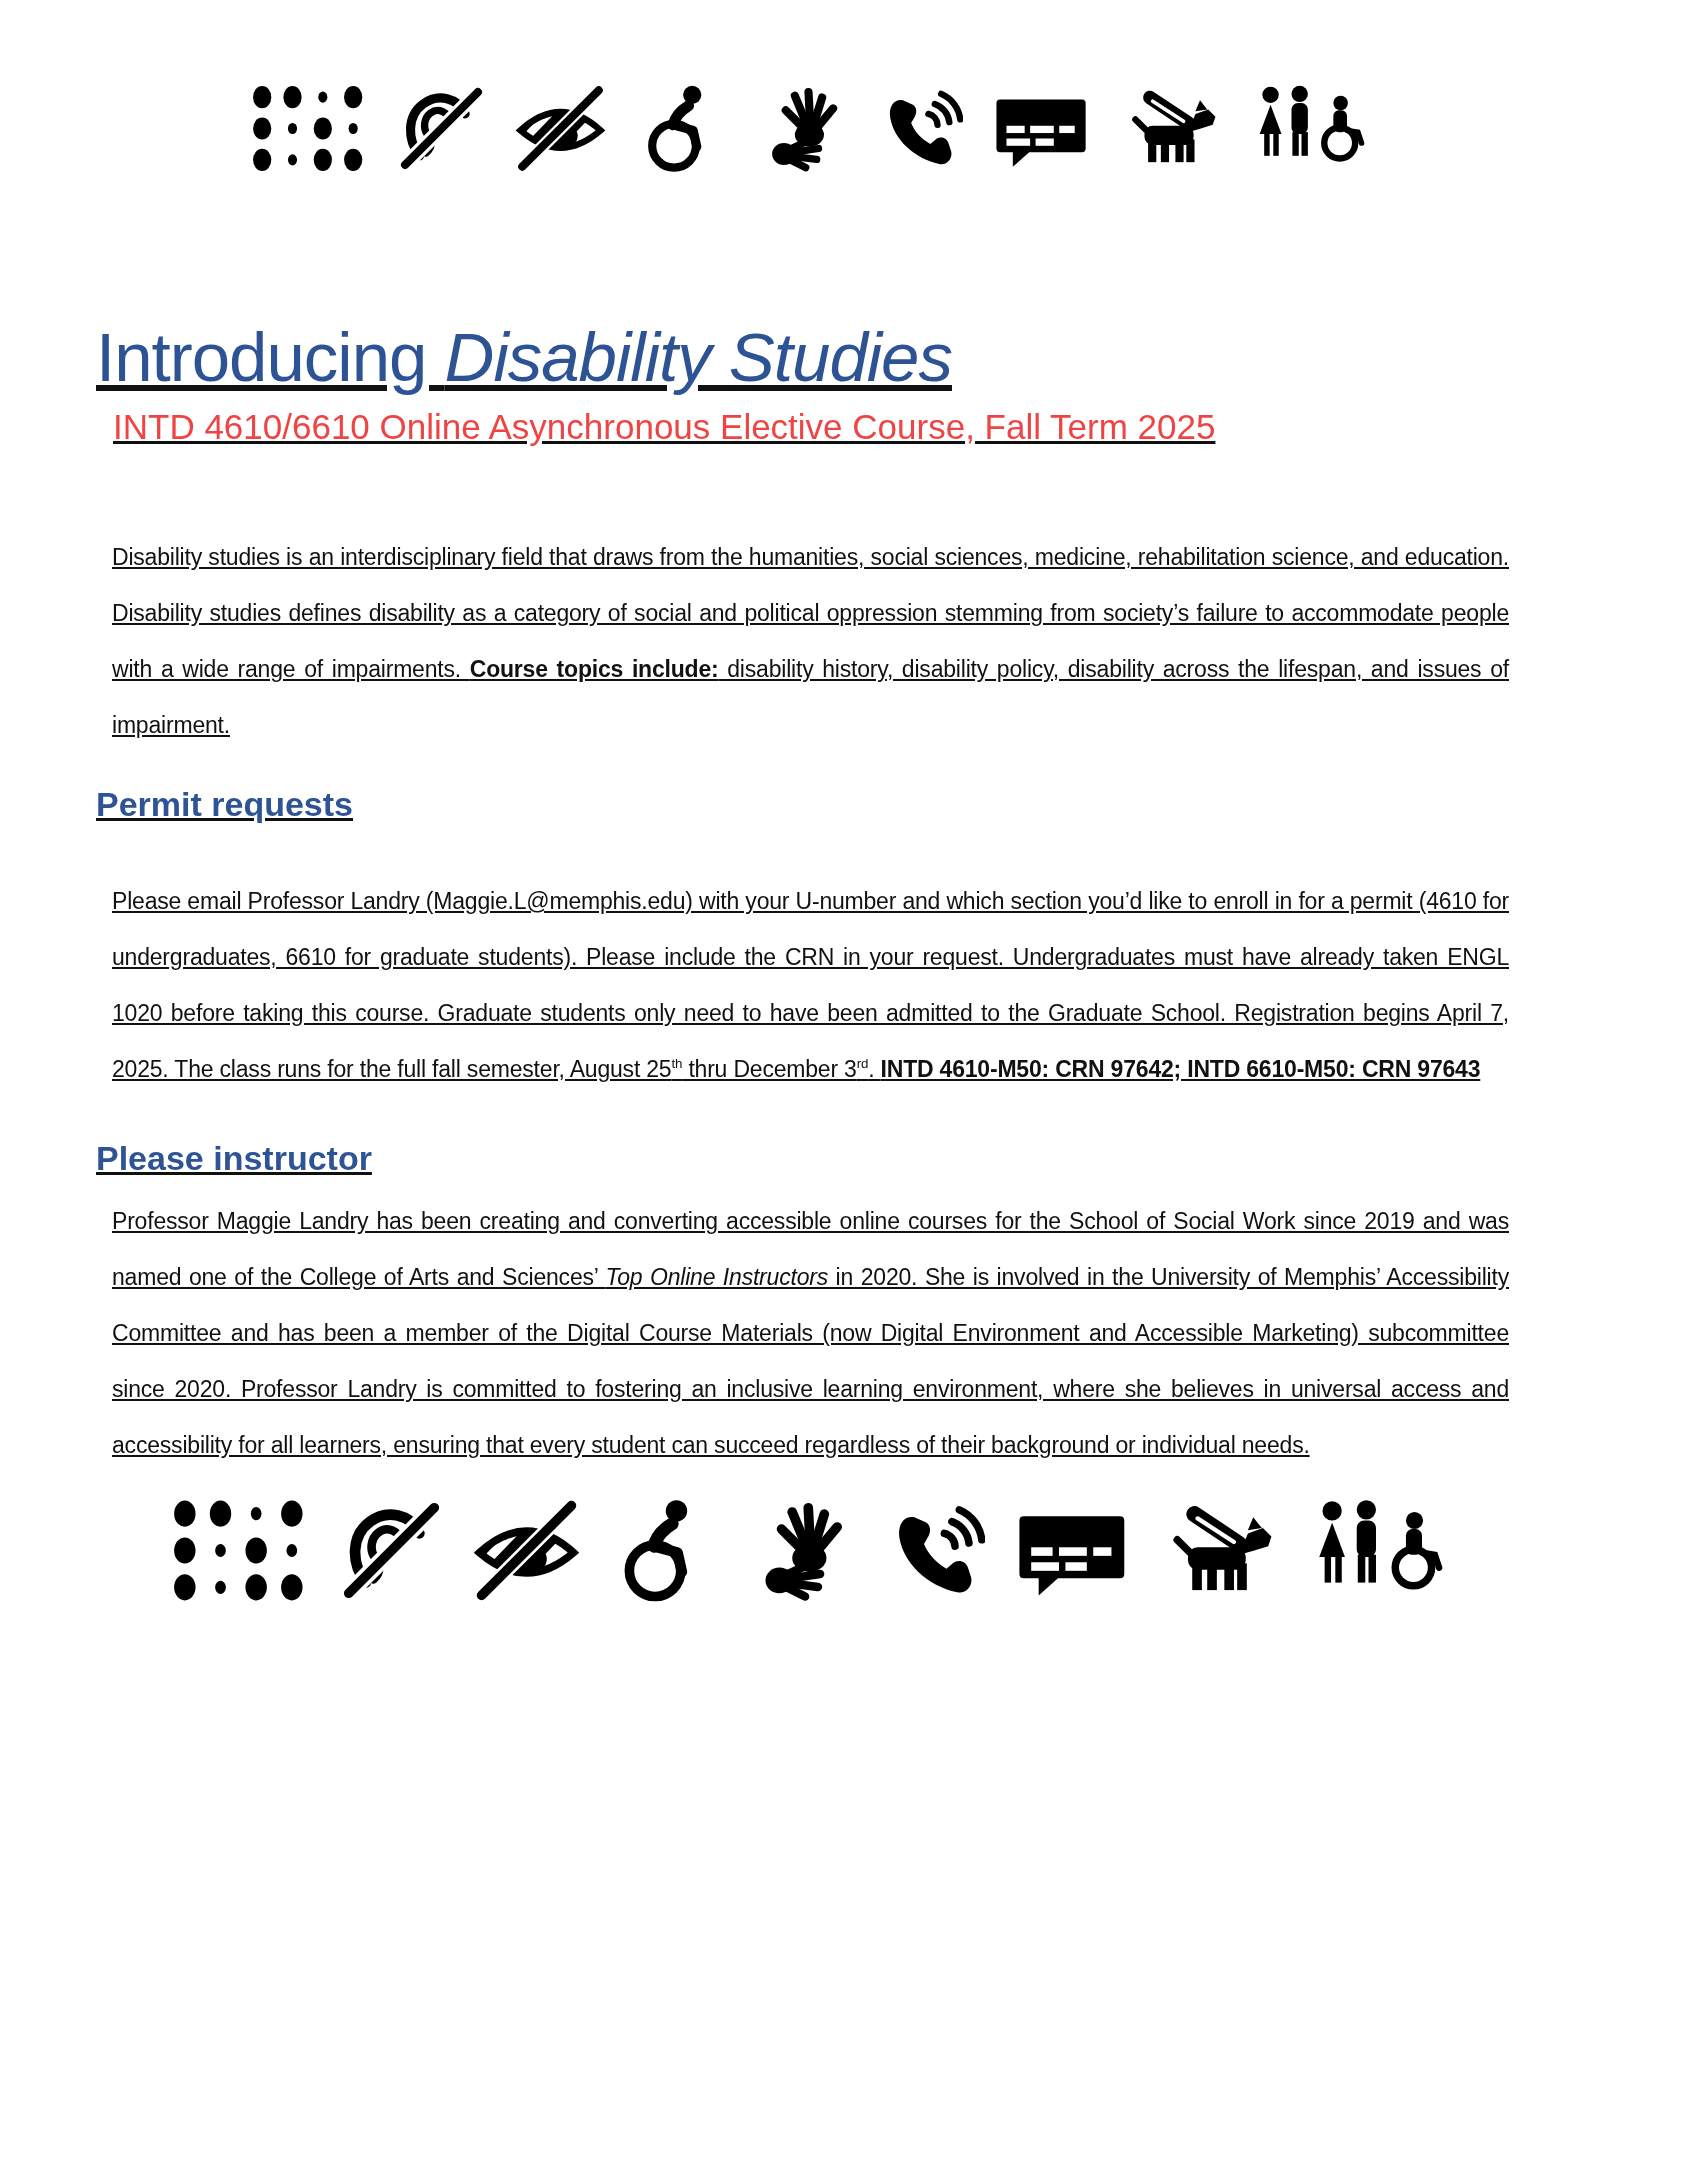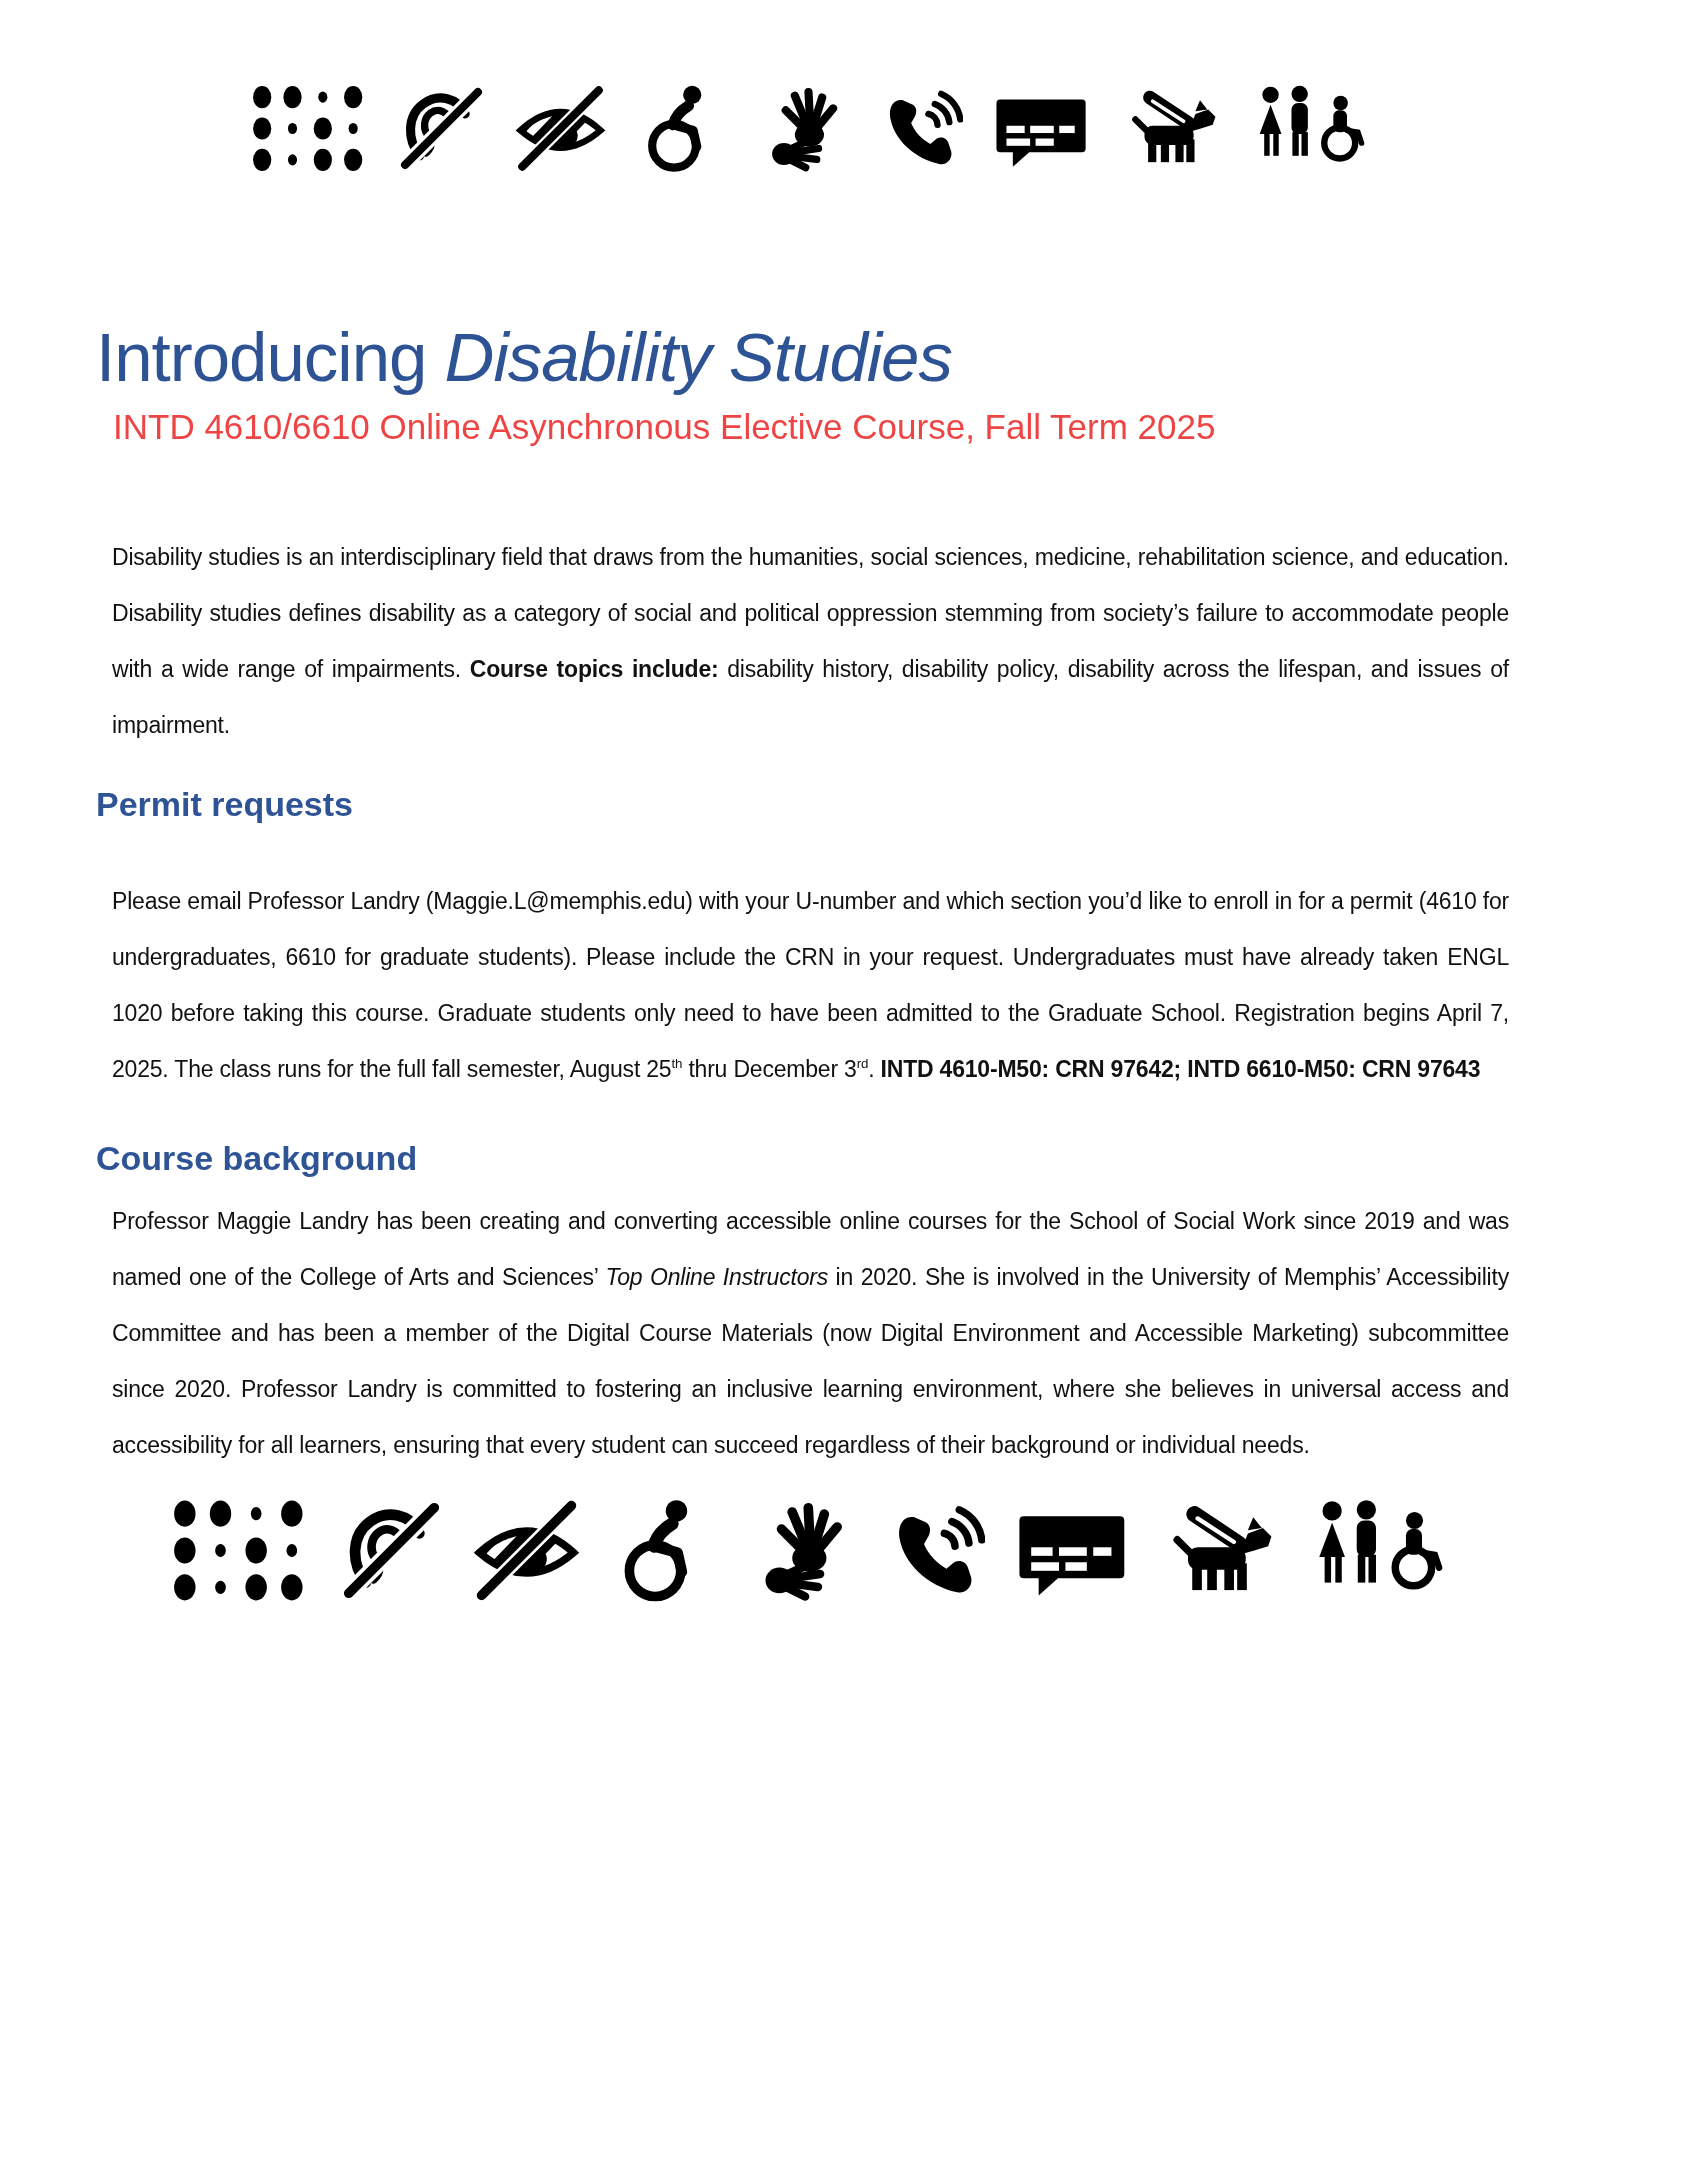--- a/index.html
+++ b/index.html
@@ -5,21 +5,21 @@
 <style>
   html,body{margin:0;padding:0;background:#ffffff;}
   .page{
     position:relative;
     width:1683px;height:2178px;
     background:#ffffff;
     overflow:hidden;
     font-family:"Liberation Sans", sans-serif;
     color:#111111;
   }
-  .content{width:1429px;margin-left:96px;}
+  .content{width:1429px;margin-left:96px;text-decoration:underline;}
   
   .icon-row{
     display:flex;align-items:flex-end;justify-content:center;
     gap:28px;
   }
   .icon-row.top{margin-top:83px;height:91px;}
   .icon-row.bottom{margin-top:22px;height:109px;}
   .icon-row .icon{display:block;}
   .icon-row.top svg{height:91px;width:auto;display:block;}
   .icon-row.bottom svg{height:107px;width:auto;display:block;}
@@ -204,21 +204,21 @@
     <h1><span>Introducing </span><span class="i">Disability Studies</span></h1>
 
     <p class="subtitle">INTD 4610/6610 Online Asynchronous Elective Course, Fall Term 2025</p>
 
     <p class="body-para para-intro"><span>Disability studies is an interdisciplinary field that draws from the humanities, social sciences, medicine, rehabilitation science, and education. Disability studies defines disability as a category of social and political oppression stemming from society’s failure to accommodate people with a wide range of impairments. </span><span class="b">Course topics include:</span><span> disability history, disability policy, disability across the lifespan, and issues of impairment.</span></p>
 
     <h2 class="h-permit">Permit requests</h2>
 
     <p class="body-para para-permit"><span>Please email Professor Landry (Maggie.L@memphis.edu) with your U-number and which section you’d like to enroll in for a permit (4610 for undergraduates, 6610 for graduate students). Please include the CRN in your request. Undergraduates must have already taken ENGL 1020 before taking this course. Graduate students only need to have been admitted to the Graduate School. Registration begins April 7, 2025. The class runs for the full fall semester, August 25</span><sup>th</sup><span> thru December 3</span><sup>rd</sup><span>. </span><span class="b">INTD 4610-M50: CRN 97642; INTD 6610-M50: CRN 97643</span></p>
 
-    <h2 class="h-instructor">Course background</h2>
+    <h2 class="h-instructor">Please instructor</h2>
 
     <p class="body-para para-instructor"><span>Professor Maggie Landry has been creating and converting accessible online courses for the School of Social Work since 2019 and was named one of the College of Arts and Sciences’ </span><span class="i">Top Online Instructors</span><span> in 2020. She is involved in the University of Memphis’ Accessibility Committee and has been a member of the Digital Course Materials (now Digital Environment and Accessible Marketing) subcommittee since 2020. Professor Landry is committed to fostering an inclusive learning environment, where she believes in universal access and accessibility for all learners, ensuring that every student can succeed regardless of their background or individual needs.</span></p>
 
     <div class="icon-row bottom" id="iconRowBottom">
 
       <span class="icon" aria-label="braille">
         <svg viewBox="0 0 120 90" fill="#000">
           <ellipse cx="15" cy="14" rx="9" ry="11"></ellipse>
             <ellipse cx="45" cy="14" rx="9" ry="11"></ellipse>
             <ellipse cx="75" cy="14" rx="4.5" ry="5.5"></ellipse>

